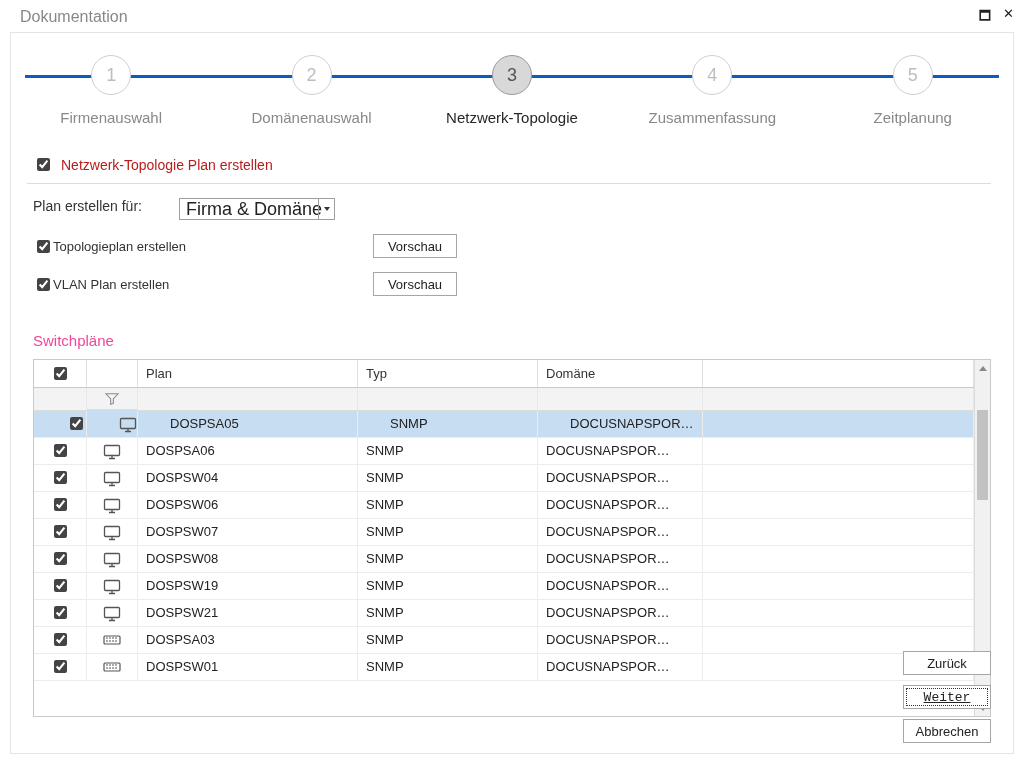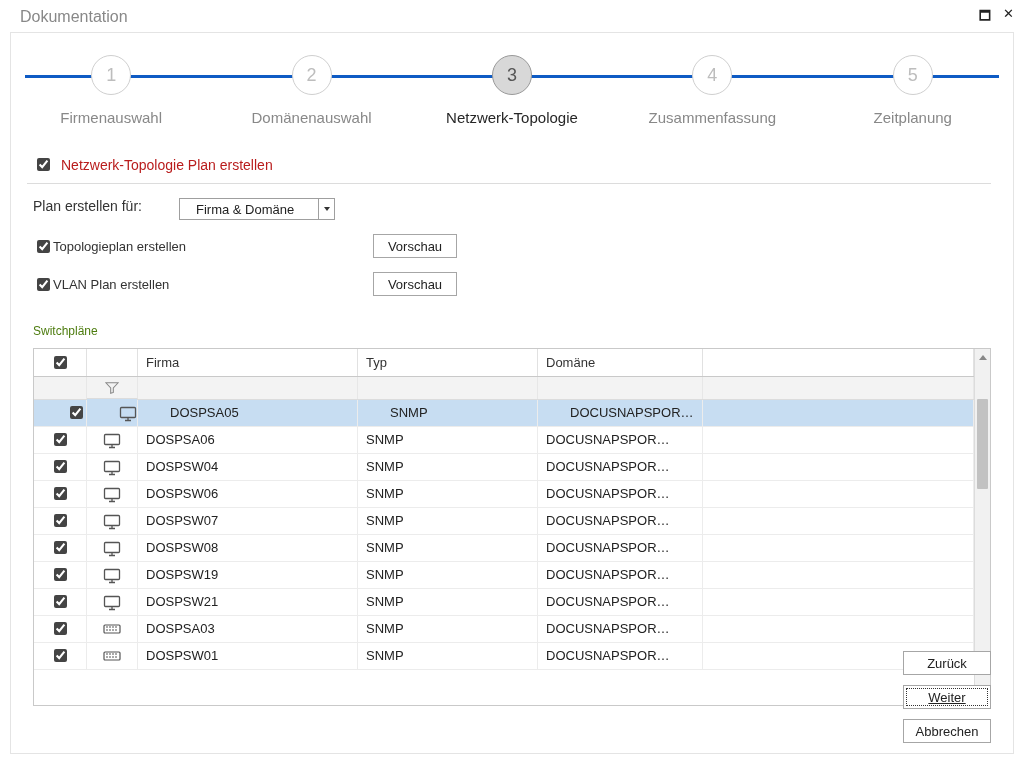--- a/index.html
+++ b/index.html
@@ -120,26 +120,26 @@
   }
   .form-row .lbl {
     font-size: 14px;
     color: #333;
     min-width: 130px;
   }
   .select {
     border: 1px solid #9f9f9f;
     height: 22px;
     display: inline-flex; align-items: center;
-    font-size: 13px;
+    font-size: 18px;
     color: #222;
     background: #fff;
     width: 156px;
     position: relative;
-    padding: 0 16px;
+    padding: 0 6px;
   }
   .select .arrow-box {
     position: absolute; right: 0; top: 0; bottom: 0;
     width: 16px;
     border-left: 1px solid #9f9f9f;
     display: flex; align-items: center; justify-content: center;
   }
   .select .arrow-box::after {
     content: "";
     border-left: 3px solid transparent;
@@ -165,23 +165,23 @@
     font-size: 13px;
     color: #222;
     cursor: pointer;
   }
   .btn.primary {
     outline: 1px dotted #333;
     outline-offset: -4px;
   }
 
   .section-label {
-    margin-top: 28px;
-    font-size: 12px;
-    color: #4d7c0f;
+    margin-top: 36px;
+    font-size: 15px;
+    color: #ec4899;
   }
 
   .table-wrap {
     margin-top: 10px;
     border: 1px solid #c9c9c9;
     height: 358px;
     position: relative;
     display: flex;
   }
   .table-body {
@@ -258,21 +258,21 @@
   .scroll-arrow.bot::after { border-top: 5px solid #888; }
 
   .footer {
     position: absolute;
     bottom: 10px; right: 22px;
     display: flex;
     gap: 10px;
     flex-direction: column;
   }
   .footer .btn { min-width: 88px; }
-  .footer .btn .ul { text-decoration: underline; }
+  .footer .btn .ul { text-decoration: underline; font-family: Liberation Mono, monospace; }
 
   .dev-icon {
     display: inline-block;
     width: 18px; height: 14px;
     vertical-align: middle;
   }
   .dev-icon svg { display: block; }
 </style>
 </head>
 <body>
@@ -352,21 +352,21 @@
 
       <div class="section-label">Switchpläne</div>
 
       <div class="table-wrap">
         <div class="table-body">
           <table>
             <thead>
               <tr>
                 <th class="chk-col"><input type="checkbox" checked="" style=""></th>
                 <th class="icon-col"></th>
-                <th class="col-name">Firma</th>
+                <th class="col-name">Plan</th>
                 <th class="col-typ">Typ</th>
                 <th class="col-dom">Domäne</th>
                 <th></th>
               </tr>
               <tr class="filter-row">
                 <td></td>
                 <td class="filter-icon">
                   <svg width="14" height="14" viewBox="0 0 16 16">
                       <path d="M1 2h14l-5.5 6v5l-3 1v-6z" fill="none" stroke="#888" stroke-width="1.2"></path>
                     </svg>

